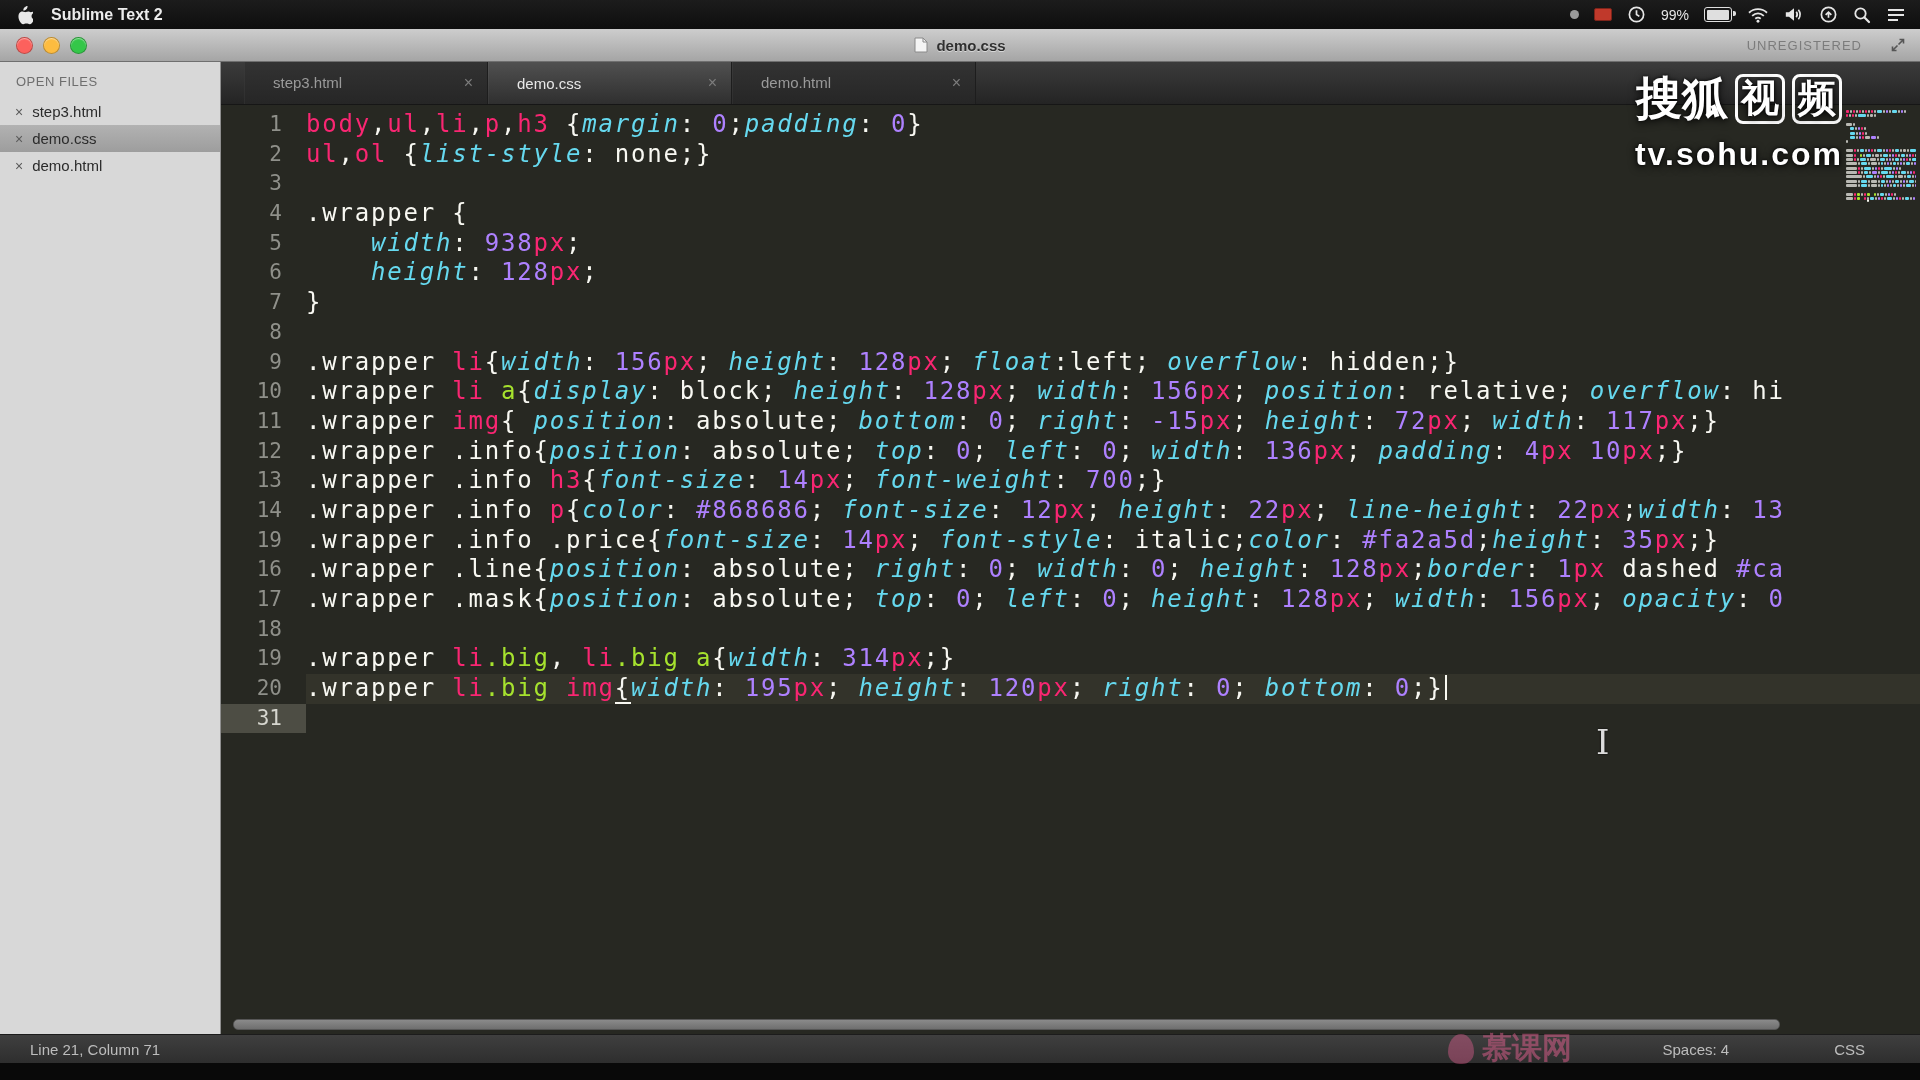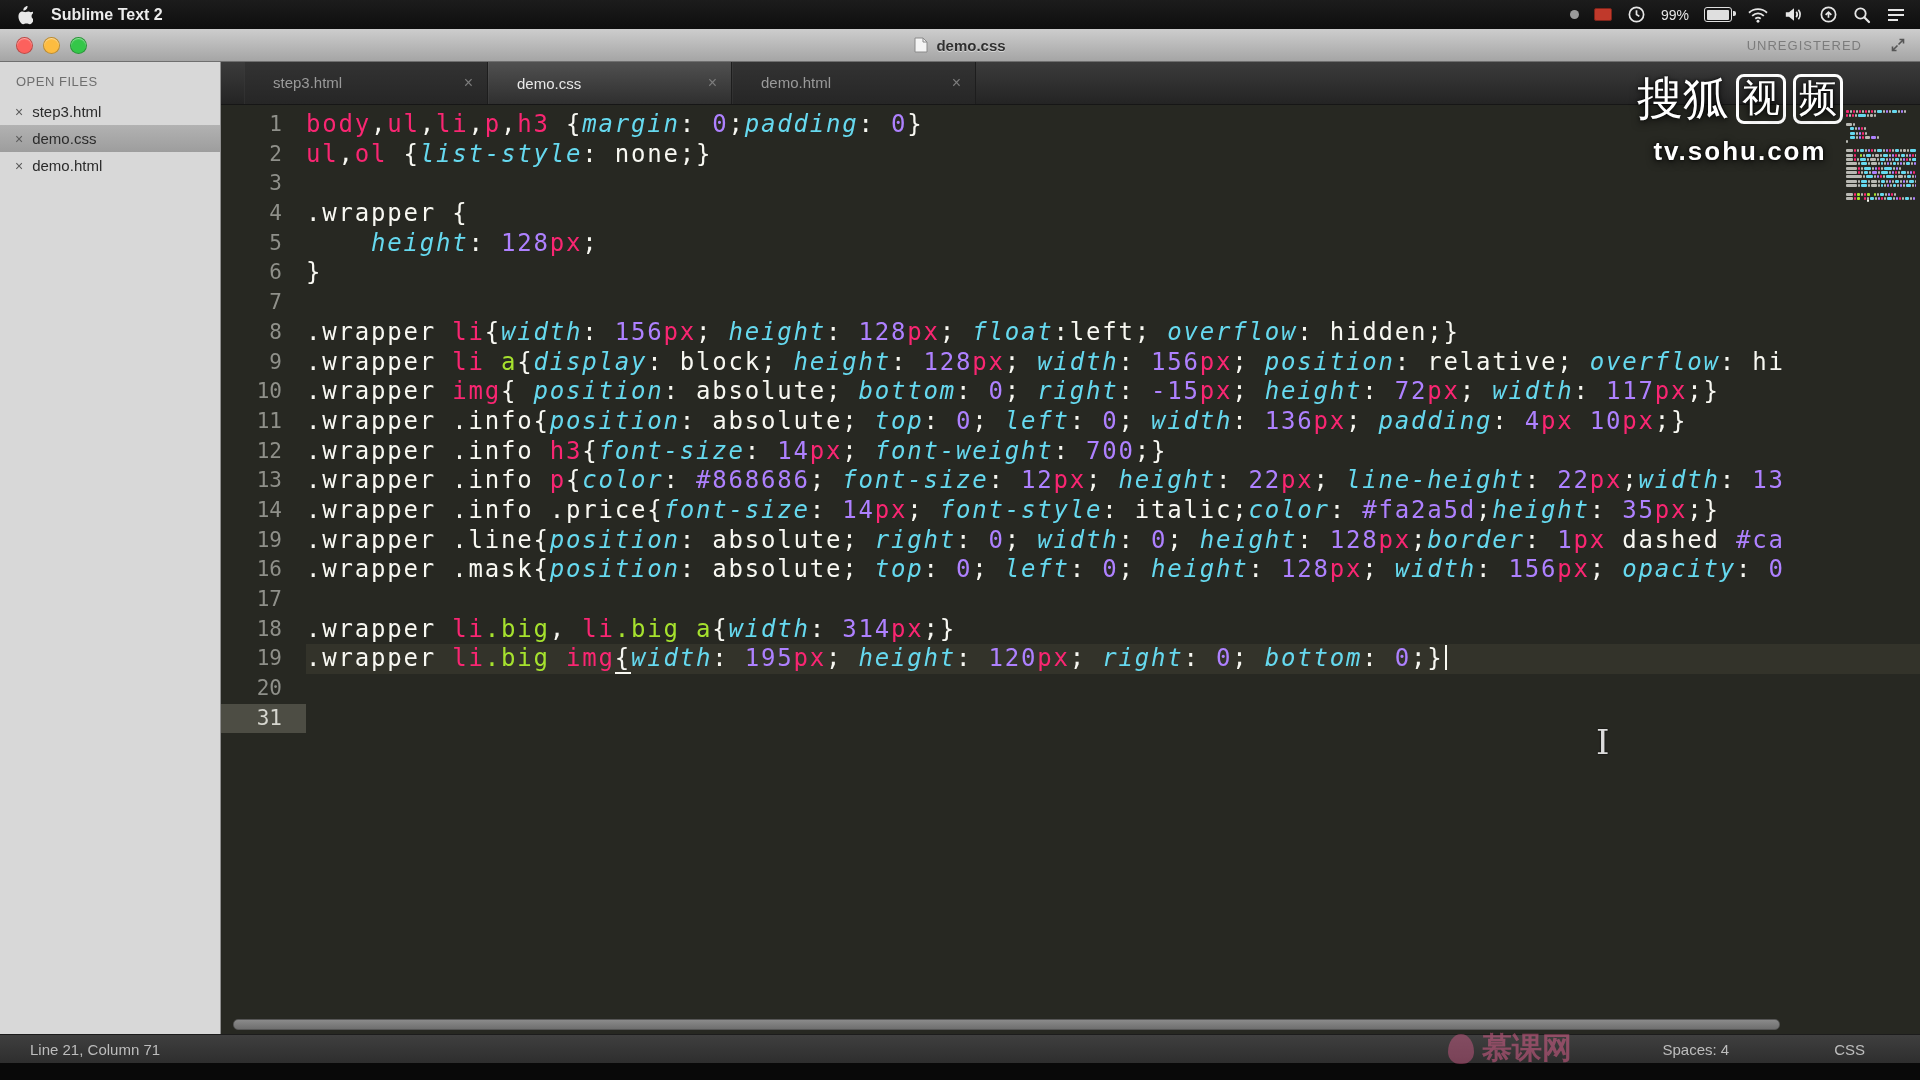--- a/index.html
+++ b/index.html
@@ -91,25 +91,25 @@
   
   .status-bar{position:absolute;left:0;bottom:17px;width:1920px;height:28px;
               background:linear-gradient(#3f3f3f,#2e2e2e);border-top:1px solid #1c1c1c;
               display:flex;align-items:center;color:#bdbdbd;font-size:15px;z-index:6;}
   .status-left{margin-left:30px;}
   .status-right{margin-left:auto;display:flex;gap:105px;margin-right:55px;align-items:flex-end;}
   .bottom-strip{position:absolute;left:0;bottom:0;width:1920px;height:17px;background:#090909;}
 
   
   .wm{position:absolute;right:77px;top:68px;z-index:50;text-align:center;color:#fff;pointer-events:none;}
-  .wm-line1{font-size:46px;font-weight:400;text-shadow:0 2px 8px rgba(0,0,0,.9),0 0 3px rgba(0,0,0,.9);
+  .wm-line1{font-size:46px;font-weight:700;text-shadow:0 2px 8px rgba(0,0,0,.9),0 0 3px rgba(0,0,0,.9);
             display:flex;align-items:center;justify-content:center;}
   .wm-box{display:inline-block;border:3px solid #fff;border-radius:8px;font-size:38px;line-height:1.15;
           padding:0 3px;margin-left:7px;}
-  .wm-line2{font-size:26px;font-weight:700;letter-spacing:2px;margin-top:6px;
+  .wm-line2{font-size:32px;font-weight:700;letter-spacing:2px;margin-top:6px;
             text-shadow:0 2px 8px rgba(0,0,0,.9),0 0 3px rgba(0,0,0,.9);}
   .wm-bottom{position:absolute;left:1448px;top:1028px;z-index:55;display:flex;align-items:center;gap:8px;
              color:rgba(236,98,149,.48);font-size:30px;font-weight:700;pointer-events:none;}
   .wm-bottom-logo{width:26px;height:30px;background:rgba(236,98,149,.4);border-radius:50% 50% 45% 45%/60% 60% 40% 40%;}
   .pointer{position:absolute;left:1596px;top:722px;z-index:60;font-family:"DejaVu Serif",serif;
            font-size:34px;color:#dcdcdc;text-shadow:0 0 2px #000;pointer-events:none;}
 </style>
 </head>
 <body>
 
@@ -248,20 +248,21 @@
         <div class="gnum">18</div>
         <div class="gnum">19</div>
         <div class="gnum">20</div>
         <div class="gnum cur">31</div>
       </div>
     <div class="code" id="code">
         <div class="line"><span class="tk-p">body</span><span class="tk-w">,</span><span class="tk-p">ul</span><span class="tk-w">,</span><span class="tk-p">li</span><span class="tk-w">,</span><span class="tk-p">p</span><span class="tk-w">,</span><span class="tk-p">h3</span><span class="tk-w"> {</span><span class="tk-c">margin</span><span class="tk-w">: </span><span class="tk-n">0</span><span class="tk-w">;</span><span class="tk-c">padding</span><span class="tk-w">: </span><span class="tk-n">0</span><span class="tk-w">}</span></div>
         <div class="line"><span class="tk-p">ul</span><span class="tk-w">,</span><span class="tk-p">ol</span><span class="tk-w"> {</span><span class="tk-c">list-style</span><span class="tk-w">: </span><span class="tk-w">none</span><span class="tk-w">;}</span></div>
         <div class="line"></div>
         <div class="line"><span class="tk-w">.wrapper</span><span class="tk-w"> {</span></div>
+        <div class="line"><span class="tk-w">    </span><span class="tk-c">width</span><span class="tk-w">: </span><span class="tk-n">938</span><span class="tk-p">px</span><span class="tk-w">;</span></div>
         <div class="line"><span class="tk-w">    </span><span class="tk-c">height</span><span class="tk-w">: </span><span class="tk-n">128</span><span class="tk-p">px</span><span class="tk-w">;</span></div>
         <div class="line"><span class="tk-w">}</span></div>
         <div class="line"></div>
         <div class="line"><span class="tk-w">.wrapper </span><span class="tk-p">li</span><span class="tk-w">{</span><span class="tk-c">width</span><span class="tk-w">: </span><span class="tk-n">156</span><span class="tk-p">px</span><span class="tk-w">; </span><span class="tk-c">height</span><span class="tk-w">: </span><span class="tk-n">128</span><span class="tk-p">px</span><span class="tk-w">; </span><span class="tk-c">float</span><span class="tk-w">:</span><span class="tk-w">left</span><span class="tk-w">; </span><span class="tk-c">overflow</span><span class="tk-w">: </span><span class="tk-w">hidden</span><span class="tk-w">;}</span></div>
         <div class="line"><span class="tk-w">.wrapper </span><span class="tk-p">li</span><span class="tk-w"> </span><span class="tk-g">a</span><span class="tk-w">{</span><span class="tk-c">display</span><span class="tk-w">: </span><span class="tk-w">block</span><span class="tk-w">; </span><span class="tk-c">height</span><span class="tk-w">: </span><span class="tk-n">128</span><span class="tk-p">px</span><span class="tk-w">; </span><span class="tk-c">width</span><span class="tk-w">: </span><span class="tk-n">156</span><span class="tk-p">px</span><span class="tk-w">; </span><span class="tk-c">position</span><span class="tk-w">: </span><span class="tk-w">relative</span><span class="tk-w">; </span><span class="tk-c">overflow</span><span class="tk-w">: </span><span class="tk-w">hi</span></div>
         <div class="line"><span class="tk-w">.wrapper </span><span class="tk-p">img</span><span class="tk-w">{ </span><span class="tk-c">position</span><span class="tk-w">: </span><span class="tk-w">absolute</span><span class="tk-w">; </span><span class="tk-c">bottom</span><span class="tk-w">: </span><span class="tk-n">0</span><span class="tk-w">; </span><span class="tk-c">right</span><span class="tk-w">: </span><span class="tk-n">-15</span><span class="tk-p">px</span><span class="tk-w">; </span><span class="tk-c">height</span><span class="tk-w">: </span><span class="tk-n">72</span><span class="tk-p">px</span><span class="tk-w">; </span><span class="tk-c">width</span><span class="tk-w">: </span><span class="tk-n">117</span><span class="tk-p">px</span><span class="tk-w">;}</span></div>
         <div class="line"><span class="tk-w">.wrapper .info</span><span class="tk-w">{</span><span class="tk-c">position</span><span class="tk-w">: </span><span class="tk-w">absolute</span><span class="tk-w">; </span><span class="tk-c">top</span><span class="tk-w">: </span><span class="tk-n">0</span><span class="tk-w">; </span><span class="tk-c">left</span><span class="tk-w">: </span><span class="tk-n">0</span><span class="tk-w">; </span><span class="tk-c">width</span><span class="tk-w">: </span><span class="tk-n">136</span><span class="tk-p">px</span><span class="tk-w">; </span><span class="tk-c">padding</span><span class="tk-w">: </span><span class="tk-n">4</span><span class="tk-p">px</span><span class="tk-w"> </span><span class="tk-n">10</span><span class="tk-p">px</span><span class="tk-w">;}</span></div>
         <div class="line"><span class="tk-w">.wrapper .info </span><span class="tk-p">h3</span><span class="tk-w">{</span><span class="tk-c">font-size</span><span class="tk-w">: </span><span class="tk-n">14</span><span class="tk-p">px</span><span class="tk-w">; </span><span class="tk-c">font-weight</span><span class="tk-w">: </span><span class="tk-n">700</span><span class="tk-w">;}</span></div>
         <div class="line"><span class="tk-w">.wrapper .info </span><span class="tk-p">p</span><span class="tk-w">{</span><span class="tk-c">color</span><span class="tk-w">: </span><span class="tk-n">#868686</span><span class="tk-w">; </span><span class="tk-c">font-size</span><span class="tk-w">: </span><span class="tk-n">12</span><span class="tk-p">px</span><span class="tk-w">; </span><span class="tk-c">height</span><span class="tk-w">: </span><span class="tk-n">22</span><span class="tk-p">px</span><span class="tk-w">; </span><span class="tk-c">line-height</span><span class="tk-w">: </span><span class="tk-n">22</span><span class="tk-p">px</span><span class="tk-w">;</span><span class="tk-c">width</span><span class="tk-w">: </span><span class="tk-n">13</span></div>
         <div class="line"><span class="tk-w">.wrapper .info .price</span><span class="tk-w">{</span><span class="tk-c">font-size</span><span class="tk-w">: </span><span class="tk-n">14</span><span class="tk-p">px</span><span class="tk-w">; </span><span class="tk-c">font-style</span><span class="tk-w">: </span><span class="tk-w">italic</span><span class="tk-w">;</span><span class="tk-c">color</span><span class="tk-w">: </span><span class="tk-n">#fa2a5d</span><span class="tk-w">;</span><span class="tk-c">height</span><span class="tk-w">: </span><span class="tk-n">35</span><span class="tk-p">px</span><span class="tk-w">;}</span></div>

